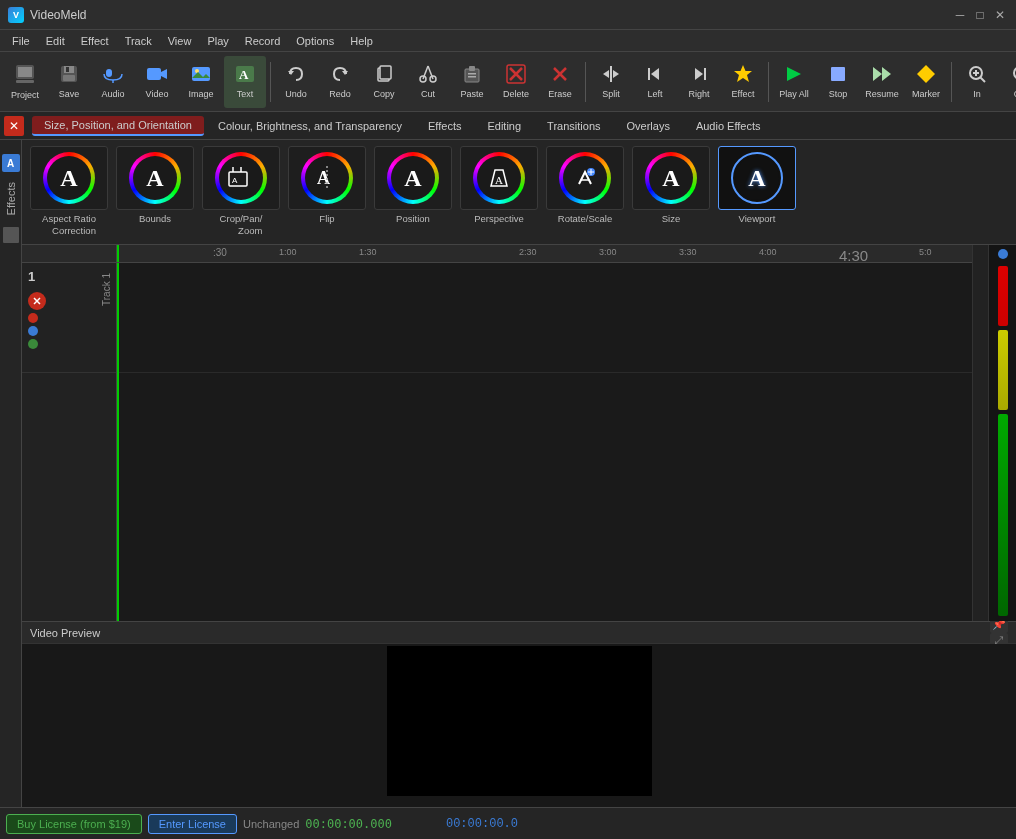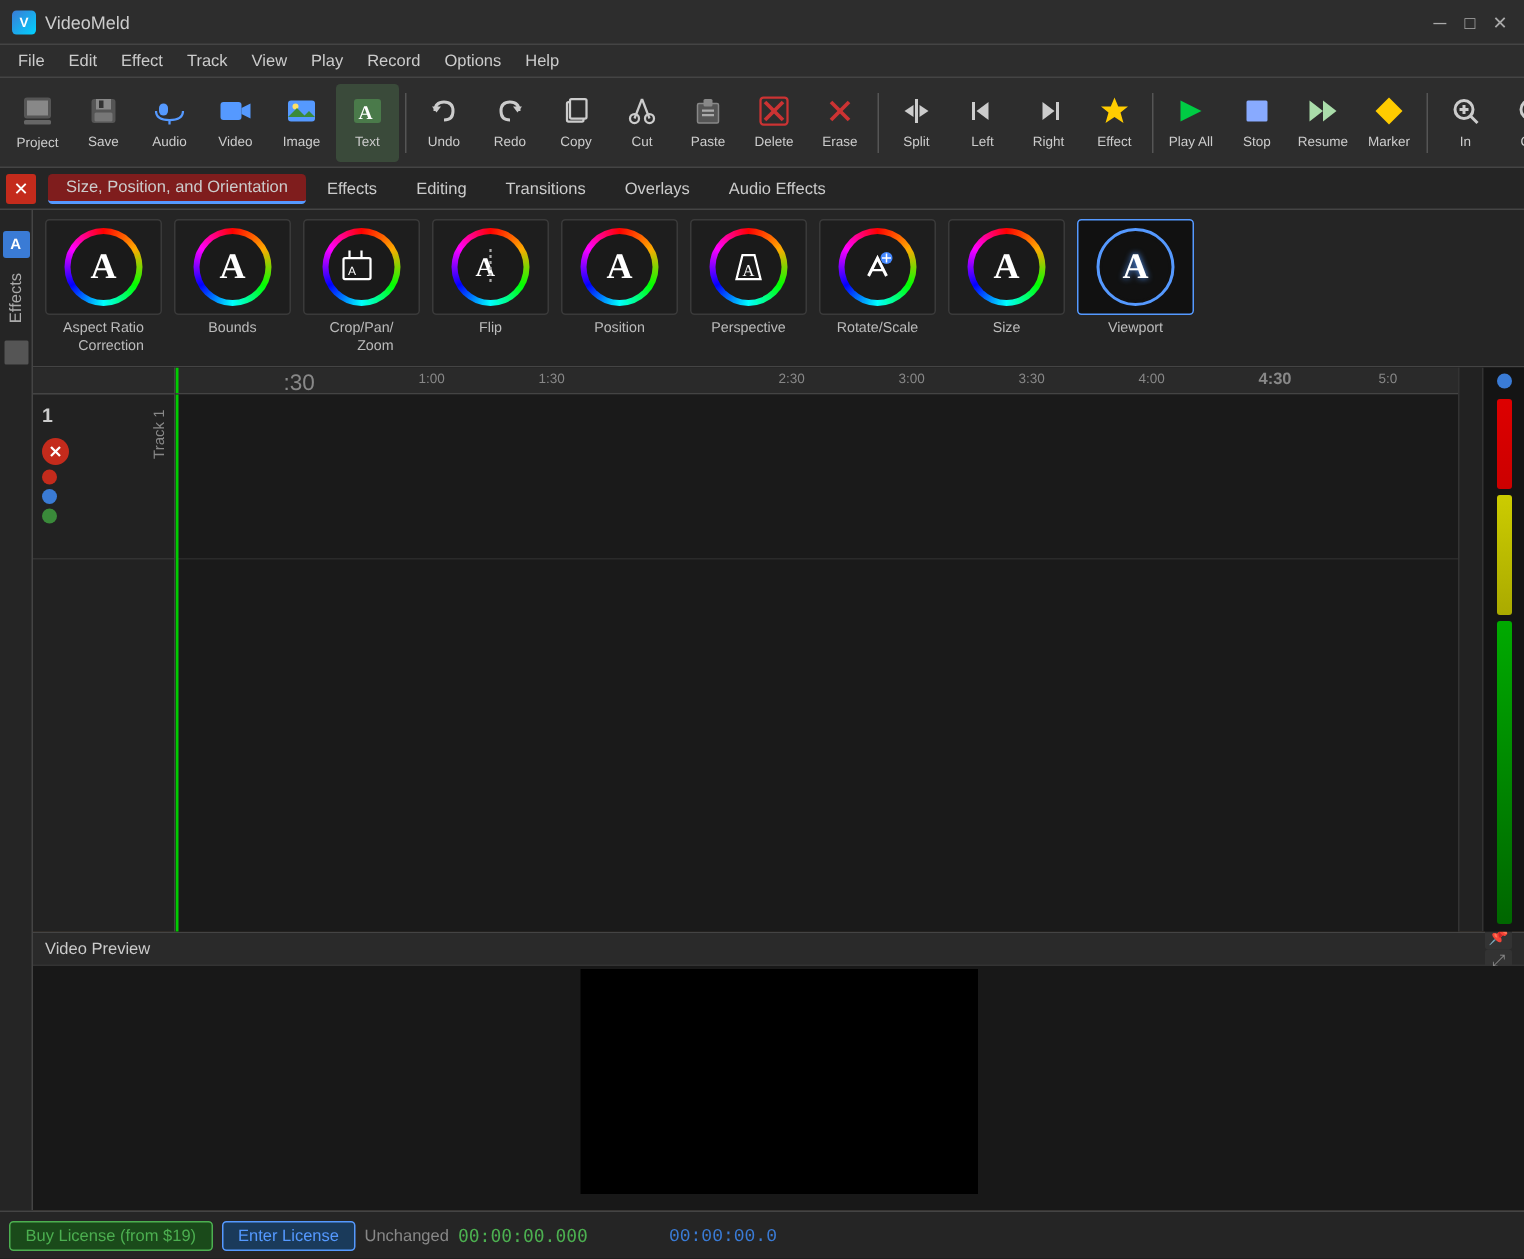--- a/index.html
+++ b/index.html
@@ -706,20 +706,21 @@
       <span>Out</span>
     </div>
 
   </div>
 
   <div id="content-area">
 
     <div id="tabs-row">
       <div class="close-tab-btn">✕</div>
       <div class="tab-btn active">Size, Position, and Orientation</div>
+      <div class="tab-btn">Colour, Brightness, and Transparency</div>
       <div class="tab-btn">Effects</div>
       <div class="tab-btn">Editing</div>
       <div class="tab-btn">Transitions</div>
       <div class="tab-btn">Overlays</div>
       <div class="tab-btn">Audio Effects</div>
     </div>
 
     <div id="split-area">
 
       <div id="left-sidebar">
@@ -873,29 +874,29 @@
             </div>
           </div>
 
           <div id="tl-right">
 
             <div id="tl-ruler">
 
               <div id="tl-playhead" style="left:0px;"></div>
 
               <div style="position:absolute;left:0px;top:2px;color:#888;font-size:9px;"></div>
-              <div style="position:absolute;left:72px;top:2px;color:#888;font-size:15px;">:30</div>
+              <div style="position:absolute;left:96px;top:2px;color:#888;font-size:10px;">:30</div>
               <div style="position:absolute;left:162px;top:2px;color:#888;font-size:9px;">1:00</div>
               <div style="position:absolute;left:242px;top:2px;color:#888;font-size:9px;">1:30</div>
               <div style="position:absolute;left:322px;top:2px;color:#888;font-size:9px;margin-top:44px;">2:00</div>
               <div style="position:absolute;left:402px;top:2px;color:#888;font-size:9px;">2:30</div>
               <div style="position:absolute;left:482px;top:2px;color:#888;font-size:9px;">3:00</div>
               <div style="position:absolute;left:562px;top:2px;color:#888;font-size:9px;">3:30</div>
               <div style="position:absolute;left:642px;top:2px;color:#888;font-size:9px;">4:00</div>
-              <div style="position:absolute;left:722px;top:2px;color:#888;font-size:11px;font-weight:bold;">4:30</div>
+              <div style="position:absolute;left:722px;top:2px;color:#888;font-size:15px;">4:30</div>
               <div style="position:absolute;left:802px;top:2px;color:#888;font-size:9px;">5:0</div>
             </div>
 
             <div id="tl-tracks-area">
 
               <div style="position:absolute;left:0;top:0;bottom:0;width:2px;background:#00cc00;z-index:5;"></div>
 
               <div class="track-lane"></div>
               <div class="track-lane-2"></div>
             </div>

